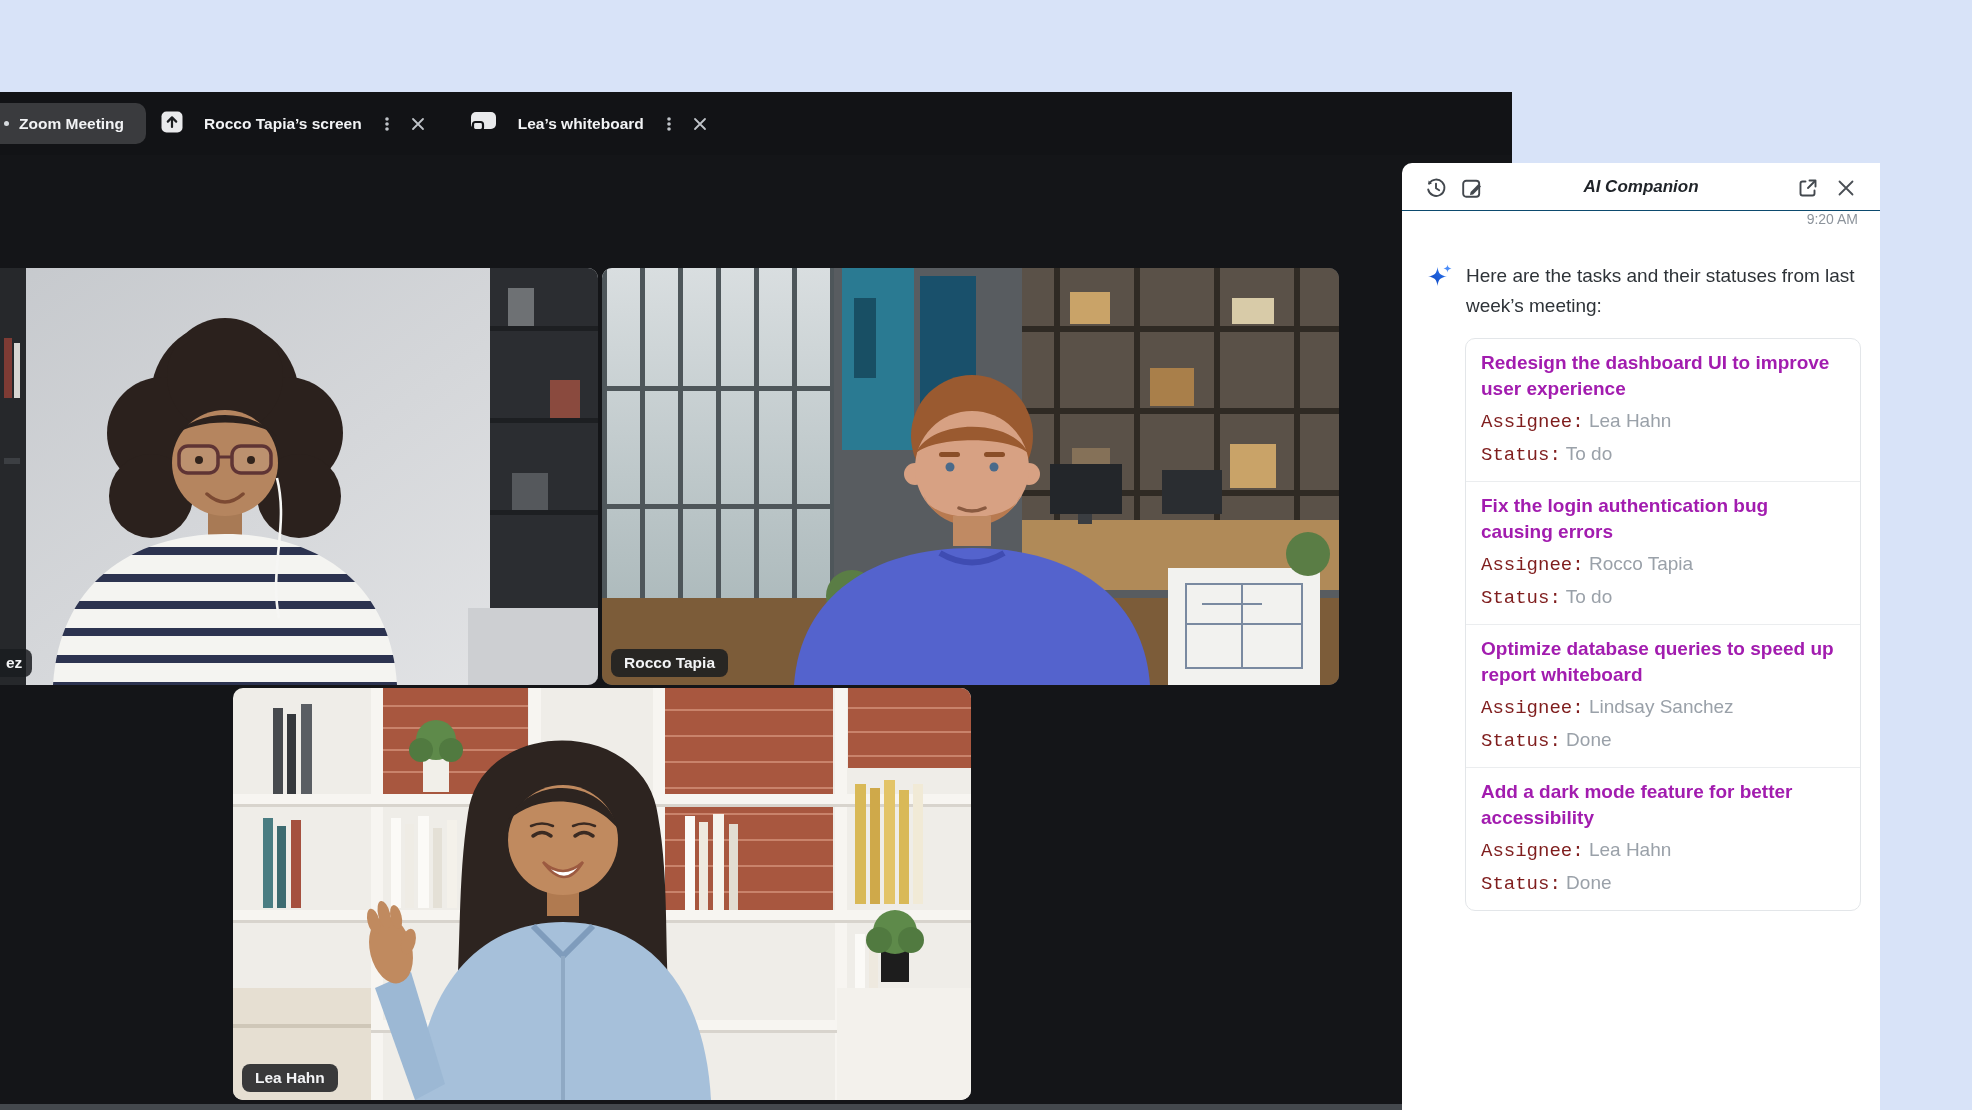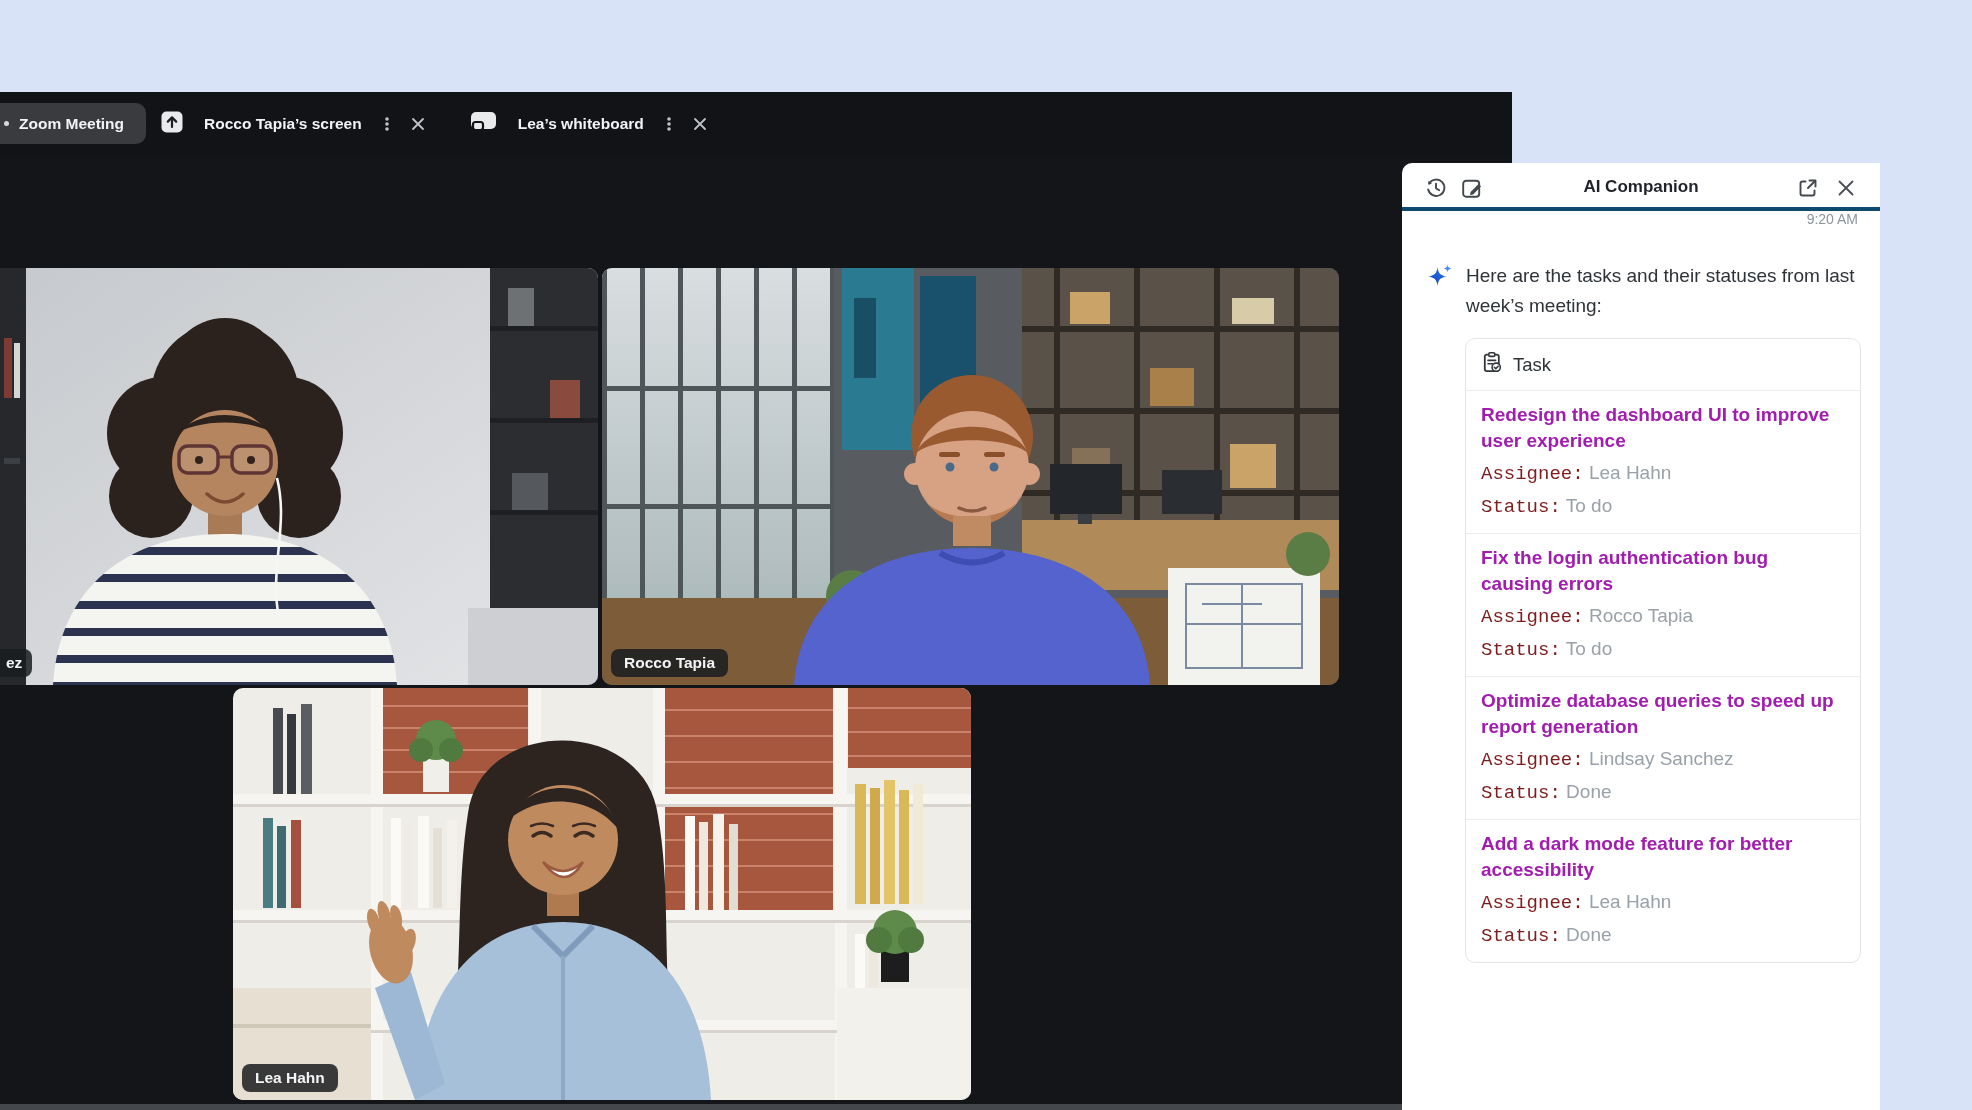--- a/index.html
+++ b/index.html
@@ -29,21 +29,21 @@
   #tile-lea     { left:233px; top:596px; width:738px; height:412px; border-radius:10px; }
   .name-tag { position:absolute; bottom:8px; background:rgba(26,28,32,.85); color:#f3f4f6;
               font-size:15.5px; font-weight:600; padding:5px 13px; border-radius:8px; white-space:nowrap; }
   .tag-left { left:9px; }
   .tag-cut { left:0; border-radius:0 8px 8px 0; padding:5px 10px 5px 6px; }
   .bottom-strip { position:absolute; left:0; bottom:0; width:1402px; height:6px; background:#44484d; }
 
   
   .panel { position:absolute; left:1402px; top:163px; width:478px; height:947px; background:#ffffff;
            border-radius:10px 0 0 0; display:flex; flex-direction:column; }
-  .panel-header { position:relative; height:48px; flex:0 0 48px; border-bottom:4px solid #0c4a6e; }
+  .panel-header { position:relative; height:48px; flex:0 0 48px; border-bottom:1px solid #0c4a6e;font-style:italic; }
   .panel-title { position:absolute; left:0; right:0; top:14px; text-align:center;
                  font-size:17px; font-weight:700; color:#1f2328; }
   .hdr-btn { position:absolute; top:11px; width:28px; height:28px; background:none; border:none;
              cursor:pointer; display:flex; align-items:center; justify-content:center; }
   .hdr-history{ left:20px; } .hdr-compose{ left:56px; } .hdr-popout{ left:392px; } .hdr-close{ left:430px; }
 
   .chat { padding:0 22px 0 24px; }
   .bubble-row { display:flex; justify-content:flex-end; margin-top:57px; }
   .bubble { max-width:400px; background:#e3edfb; border-radius:14px; padding:15px 17px;
             font-size:19px; line-height:29px; color:#414a53; }
@@ -406,47 +406,35 @@
               </linearGradient>
             </defs>
             <path d="M11.5 3 C12.2 9.4 14.6 11.8 21 12.5 C14.6 13.2 12.2 15.6 11.5 22 C10.8 15.6 8.4 13.2 2 12.5 C8.4 11.8 10.8 9.4 11.5 3 Z" fill="url(#sparkGrad)"></path>
             <path d="M21.5 0.5 C21.8 3.1 22.9 4.2 25.5 4.5 C22.9 4.8 21.8 5.9 21.5 8.5 C21.2 5.9 20.1 4.8 17.5 4.5 C20.1 4.2 21.2 3.1 21.5 0.5 Z" fill="#4b8cf8"></path>
           </svg>
         </span>
         <div class="ai-text">Here are the tasks and their statuses from last week’s meeting:</div>
       </div>
 
       <div class="task-card">
-        <div class="card-header">
-          <span>
-            <svg width="23" height="23" viewBox="0 0 23 23" fill="none">
-              <rect x="3.8" y="3.6" width="14" height="16.5" rx="2" stroke="#33373c" stroke-width="1.8"></rect>
-              <rect x="7.8" y="1.8" width="6" height="3.6" rx="1.2" fill="#ffffff" stroke="#33373c" stroke-width="1.6"></rect>
-              <path d="M7 9.4 H14.6 M7 12.8 H11.6" stroke="#33373c" stroke-width="1.6" stroke-linecap="round"></path>
-              <circle cx="15.2" cy="16.2" r="4.1" fill="#ffffff" stroke="#33373c" stroke-width="1.6"></circle>
-              <path d="M13.4 16.3 L14.8 17.6 L17.2 15.2" stroke="#33373c" stroke-width="1.6" fill="none" stroke-linecap="round" stroke-linejoin="round"></path>
-            </svg>
-          </span>
-          <span class="card-header-label">Task</span>
-        </div>
 
         <div class="task-item">
           <div class="task-title">Redesign the dashboard UI to improve user experience</div>
           <div class="task-line"><span class="meta-label">Assignee:</span> <span class="meta-value">Lea Hahn</span></div>
           <div class="task-line"><span class="meta-label">Status:</span> <span class="meta-value">To do</span></div>
         </div>
 
         <div class="task-item">
           <div class="task-title">Fix the login authentication bug causing errors</div>
           <div class="task-line"><span class="meta-label">Assignee:</span> <span class="meta-value">Rocco Tapia</span></div>
           <div class="task-line"><span class="meta-label">Status:</span> <span class="meta-value">To do</span></div>
         </div>
 
         <div class="task-item">
-          <div class="task-title">Optimize database queries to speed up report generation</div>
+          <div class="task-title">Optimize database queries to speed up report whiteboard</div>
           <div class="task-line"><span class="meta-label">Assignee:</span> <span class="meta-value">Lindsay Sanchez</span></div>
           <div class="task-line"><span class="meta-label">Status:</span> <span class="meta-value">Done</span></div>
         </div>
 
         <div class="task-item">
           <div class="task-title">Add a dark mode feature for better accessibility</div>
           <div class="task-line"><span class="meta-label">Assignee:</span> <span class="meta-value">Lea Hahn</span></div>
           <div class="task-line"><span class="meta-label">Status:</span> <span class="meta-value">Done</span></div>
         </div>
       </div>

